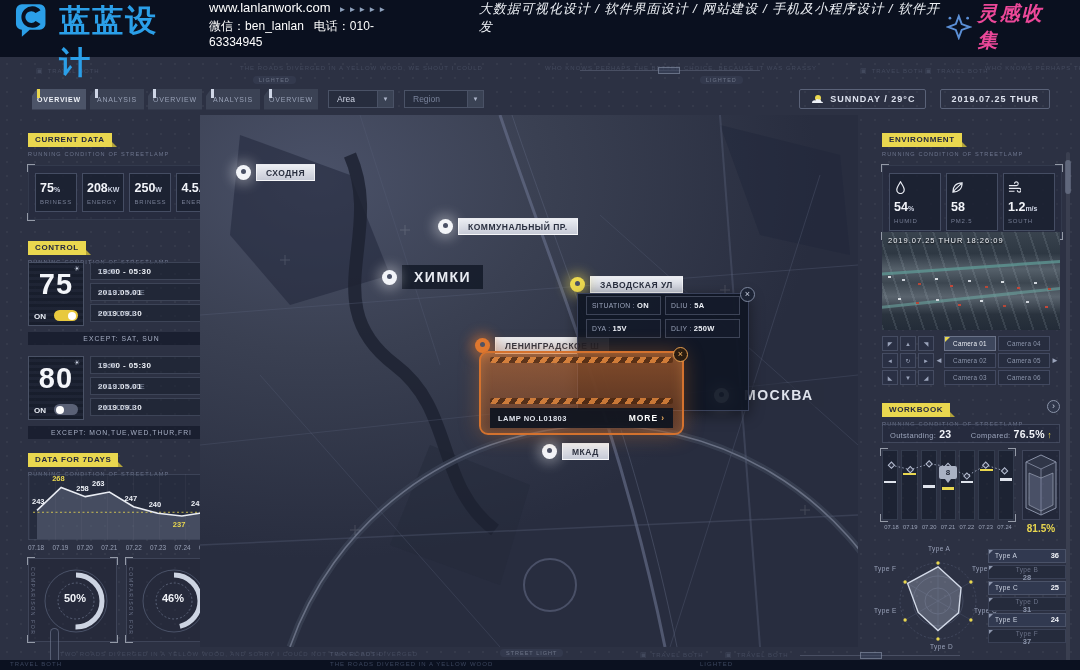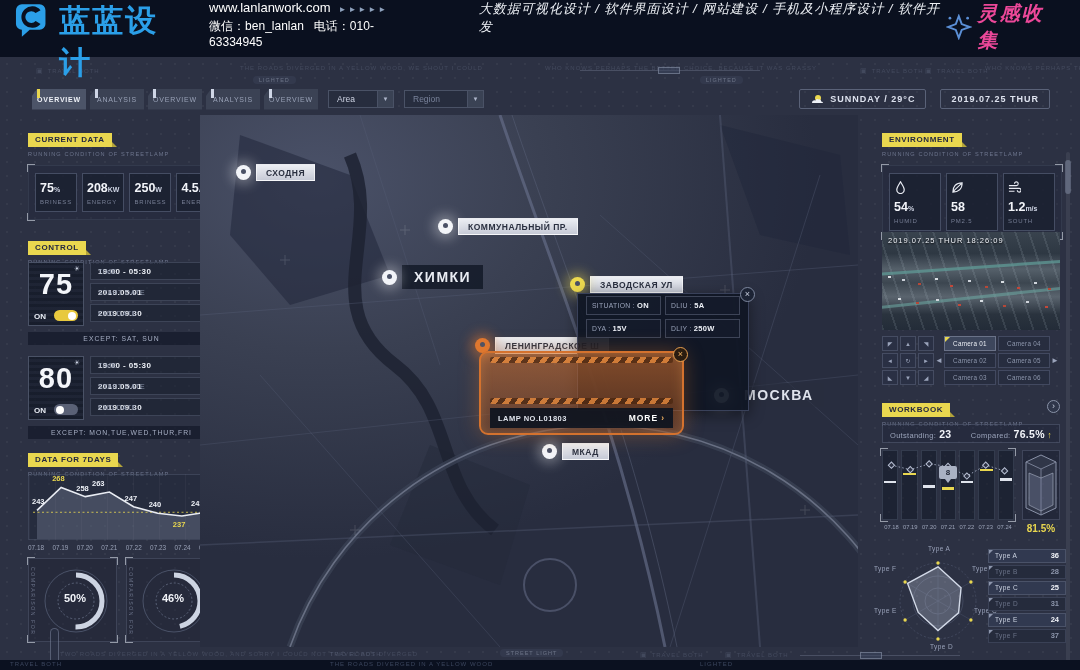--- a/index.html
+++ b/index.html
@@ -170,21 +170,21 @@
 .radar-ring{fill:none;stroke:#4a5268;stroke-width:.7;}
 .radar-ring.dash{stroke-dasharray:2 2;}
 .radar-spoke{stroke:#414961;stroke-width:.6;}
 .radar-dot{fill:#e9d74f;}
 .radar-poly{fill:rgba(200,210,228,.28);stroke:#d3dae8;stroke-width:1.4;}
 .radar-list{position:absolute;left:116px;top:6px;width:78px;}
 .type-row{position:relative;display:flex;justify-content:space-between;align-items:center;height:13.5px;margin-bottom:2.5px;background:#313950;border:1px solid #4a5268;padding:0 6px;cursor:pointer;}
 .type-row::before{content:"";position:absolute;left:0;top:0;border-top:4px solid #8d96ac;border-right:4px solid transparent;}
 .type-row .tl{font-size:6.5px;color:#cdd4e2;letter-spacing:.4px;}
 .type-row .tv{font-size:7.5px;font-weight:bold;color:#f2f4f9;}
-.type-row.dim{background:#252b3c;border-color:#3a4156;}
+.type-row.dim{background:#252b3c;border-color:#3a4156;flex-direction:column;}
 .type-row.dim .tl{color:#6a7288;}
 .type-row.dim .tv{color:#8d96ac;}
 </style>
 </head>
 <body>
 
 <div id="app">
 
   <div class="banner">
     <svg class="logo-mark" viewBox="0 0 40 40">

